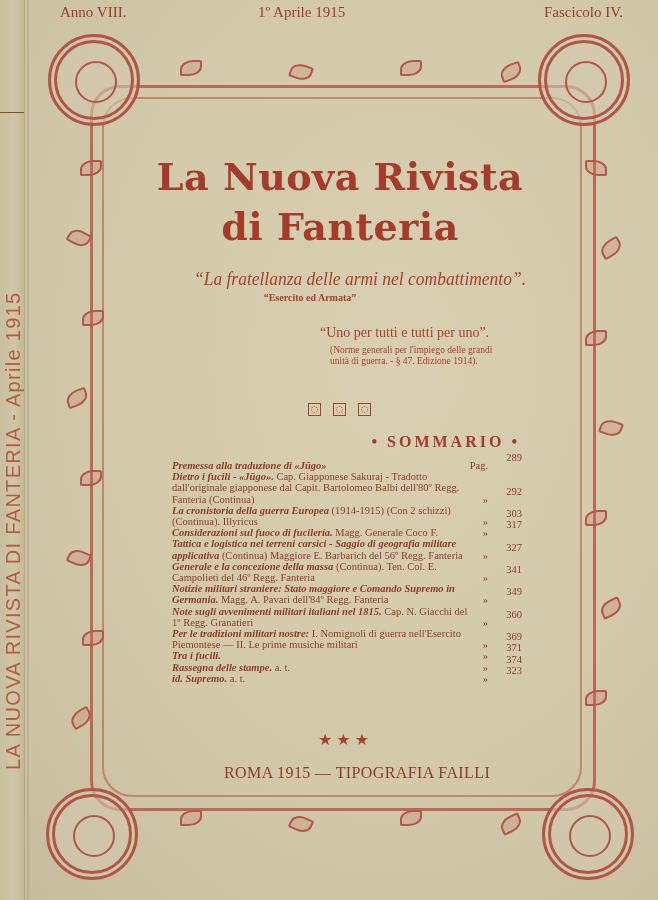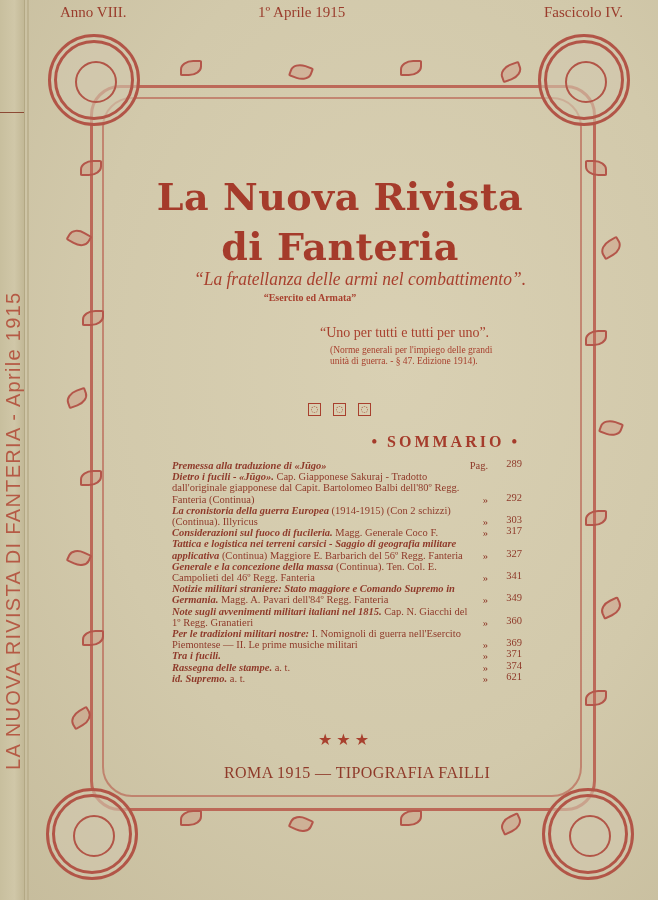--- a/index.html
+++ b/index.html
@@ -11,33 +11,33 @@
   .spine-mark { position:absolute; left:0; top:112px; width:24px; height:1px; background:#8c4a35; }
   .spine-text { position:absolute; left:2px; top:770px; transform-origin:0 0; transform:rotate(-90deg); white-space:nowrap; color:#b55a45; font-family:"Liberation Sans", sans-serif; font-size:20px; letter-spacing:1.3px; width:620px; }
   .hdr { position:absolute; top:4px; font-family:"Liberation Serif", serif; font-size:15px; color:#9a3c2c; }
   .hdr.left { left:60px; } .hdr.center { left:258px; } .hdr.right { left:544px; }
   
   .frame { position:absolute; left:40px; top:30px; width:608px; height:855px; }
   .vine { position:absolute; border:3px solid #b8584a; border-radius:30px; opacity:.85; }
   .leaf { position:absolute; width:18px; height:12px; border:2px solid #b4564a; border-radius:60% 10% 60% 10%; background:rgba(200,110,95,.25); }
   .medal { position:absolute; width:92px; height:92px; border-radius:50%; border:9px double #b25547; box-sizing:border-box; background:rgba(210,200,175,.6); }
   .medal .inner { position:absolute; left:18px; top:18px; width:38px; height:38px; border-radius:50%; border:2px solid #b25547; }
-  .title { position:absolute; left:140px; top:152px; width:400px; text-align:center; font-family:"DejaVu Serif", serif; font-weight:bold; color:#a53b2b; font-size:38px; line-height:50px; letter-spacing:0.5px;margin-top:20px; }
+  .title { position:absolute; left:140px; top:152px; width:400px; text-align:center; font-family:"DejaVu Serif", serif; font-weight:bold; color:#a53b2b; font-size:38px; line-height:50px; letter-spacing:0.5px; }
   .motto1 { position:absolute; left:160px; top:268px; width:400px; text-align:center; font-family:"Liberation Serif", serif; font-style:italic; color:#a8402e; font-size:19px; transform:scaleX(.92); }
   .motto2 { position:absolute; left:160px; top:292px; width:300px; text-align:center; font-family:"Liberation Serif", serif; font-weight:bold; color:#a8402e; font-size:10px; }
   .motto3 { position:absolute; left:320px; top:325px; width:210px; text-align:left; font-family:"Liberation Serif", serif; color:#a8402e; font-size:14px; }
   .note { position:absolute; left:330px; top:345px; width:200px; font-family:"Liberation Serif", serif; color:#a8402e; font-size:9.5px; line-height:11px; }
   .direz { position:absolute; left:180px; top:382px; width:330px; text-align:center; font-family:"Liberation Serif", serif; font-weight:bold; color:#a8402e; font-size:13.5px; }
   .boxes { position:absolute; left:308px; top:403px; display:flex; gap:12px; }
   .boxes span { width:13px; height:13px; border:1.5px solid #a8402e; box-sizing:border-box; font-size:9px; line-height:10px; text-align:center; color:#a8402e; }
   .sommario { position:absolute; left:160px; top:433px; width:360px; text-align:right; font-family:"Liberation Serif", serif; color:#a53b2b; font-size:16px; letter-spacing:3px; font-weight:bold; }
   .toc { position:absolute; left:172px; top:460px; width:350px; font-family:"Liberation Serif", serif; font-size:10.5px; color:#8f3a2a; line-height:11.2px; }
   .toc .row { position:relative; padding-right:50px; }
   .toc .t { font-weight:bold; font-style:italic; }
-  .toc .pg { position:absolute; right:0; bottom:2px; width:30px; text-align:right; }
+  .toc .pg { position:absolute; right:0; bottom:8px; width:30px; text-align:right; }
   .toc .pfx { position:absolute; right:34px; bottom:0; }
   .stars { position:absolute; left:318px; top:730px; font-size:16px; color:#a8402e; letter-spacing:4px; }
   .imprint { position:absolute; left:224px; top:764px; font-family:Liberation Serif, serif; font-size:16px; color:#8f3a2a; letter-spacing:.4px; }
 </style>
 </head>
 <body>
 
 <div class="page">
   <div class="spine">
     <div class="spine-mark"></div>
@@ -115,18 +115,18 @@
       <div class="row"><span class="t">Dietro i fucili - «Jūgo».</span> <span>Cap. Giapponese Sakuraj - Tradotto dall'originale giapponese dal Capit. Bartolomeo Balbi dell'80º Regg. Fanteria (Continua)</span><span class="pfx">»</span><span class="pg">292</span></div>
       <div class="row"><span class="t">La cronistoria della guerra Europea</span> <span>(1914-1915) (Con 2 schizzi) (Continua). Illyricus</span><span class="pfx">»</span><span class="pg">303</span></div>
       <div class="row"><span class="t">Considerazioni sul fuoco di fucileria.</span> <span>Magg. Generale Coco F.</span><span class="pfx">»</span><span class="pg">317</span></div>
       <div class="row"><span class="t">Tattica e logistica nei terreni carsici - Saggio di geografia militare applicativa</span> <span>(Continua) Maggiore E. Barbarich del 56º Regg. Fanteria</span><span class="pfx">»</span><span class="pg">327</span></div>
       <div class="row"><span class="t">Generale e la concezione della massa</span> <span>(Continua). Ten. Col. E. Campolieti del 46º Regg. Fanteria</span><span class="pfx">»</span><span class="pg">341</span></div>
       <div class="row"><span class="t">Notizie militari straniere: Stato maggiore e Comando Supremo in Germania.</span> <span>Magg. A. Pavari dell'84º Regg. Fanteria</span><span class="pfx">»</span><span class="pg">349</span></div>
       <div class="row"><span class="t">Note sugli avvenimenti militari italiani nel 1815.</span> <span>Cap. N. Giacchi del 1º Regg. Granatieri</span><span class="pfx">»</span><span class="pg">360</span></div>
       <div class="row"><span class="t">Per le tradizioni militari nostre:</span> <span>I. Nomignoli di guerra nell'Esercito Piemontese — II. Le prime musiche militari</span><span class="pfx">»</span><span class="pg">369</span></div>
       <div class="row"><span class="t">Tra i fucili.</span> <span></span><span class="pfx">»</span><span class="pg">371</span></div>
       <div class="row"><span class="t">Rassegna delle stampe.</span> <span>a. t.</span><span class="pfx">»</span><span class="pg">374</span></div>
-      <div class="row"><span class="t">id. Supremo.</span> <span>a. t.</span><span class="pfx">»</span><span class="pg">621</span></div>
+      <div class="row"><span class="t">id. Supremo.</span> <span>a. t.</span><span class="pfx">»</span><span class="pg">323</span></div>
     </div>
 
   <div class="stars">★★★</div>
   <div class="imprint">ROMA 1915 — TIPOGRAFIA FAILLI</div>
 </div>
 
 </body></html>

